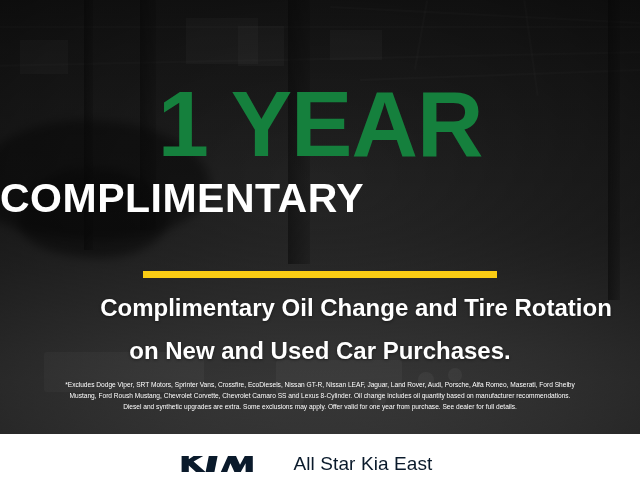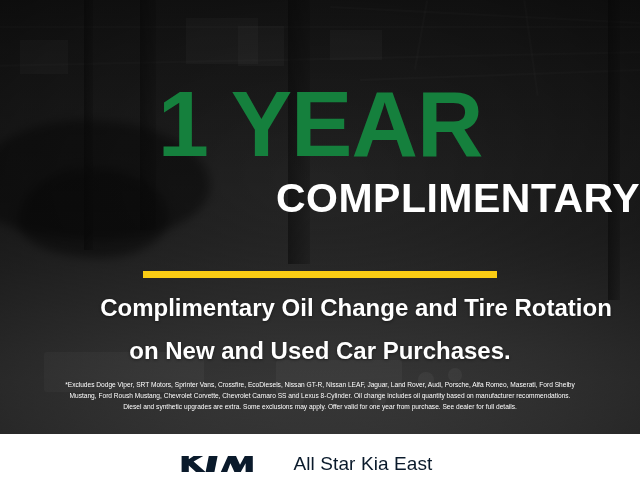--- a/index.html
+++ b/index.html
@@ -111,21 +111,21 @@
     line-height: 92px;
     font-weight: bold;
     letter-spacing: -1px;
     white-space: nowrap;
   }
 
   .headline-sub {
     position: absolute;
     left: 0;
     width: 640px;
-    text-align: right;
+    text-align: left;
     color: #ffffff;
     font-weight: bold;
     white-space: nowrap;
   }
   .line-complimentary {
     top: 178px;
     font-size: 41px;
     line-height: 41px;
     letter-spacing: 0.5px;
   }

